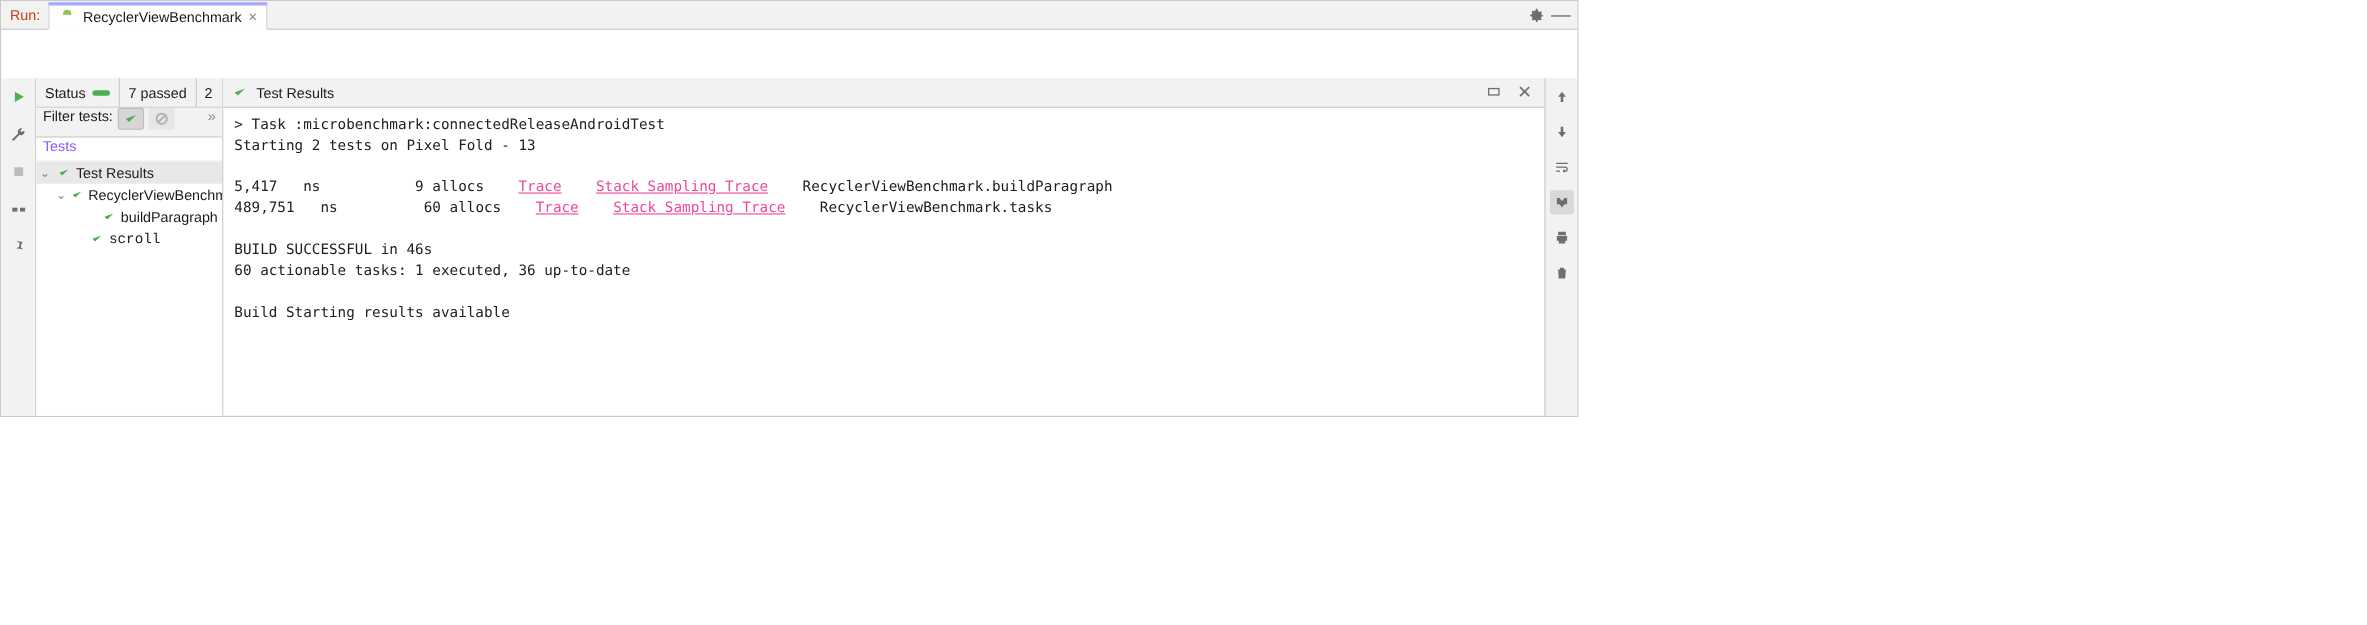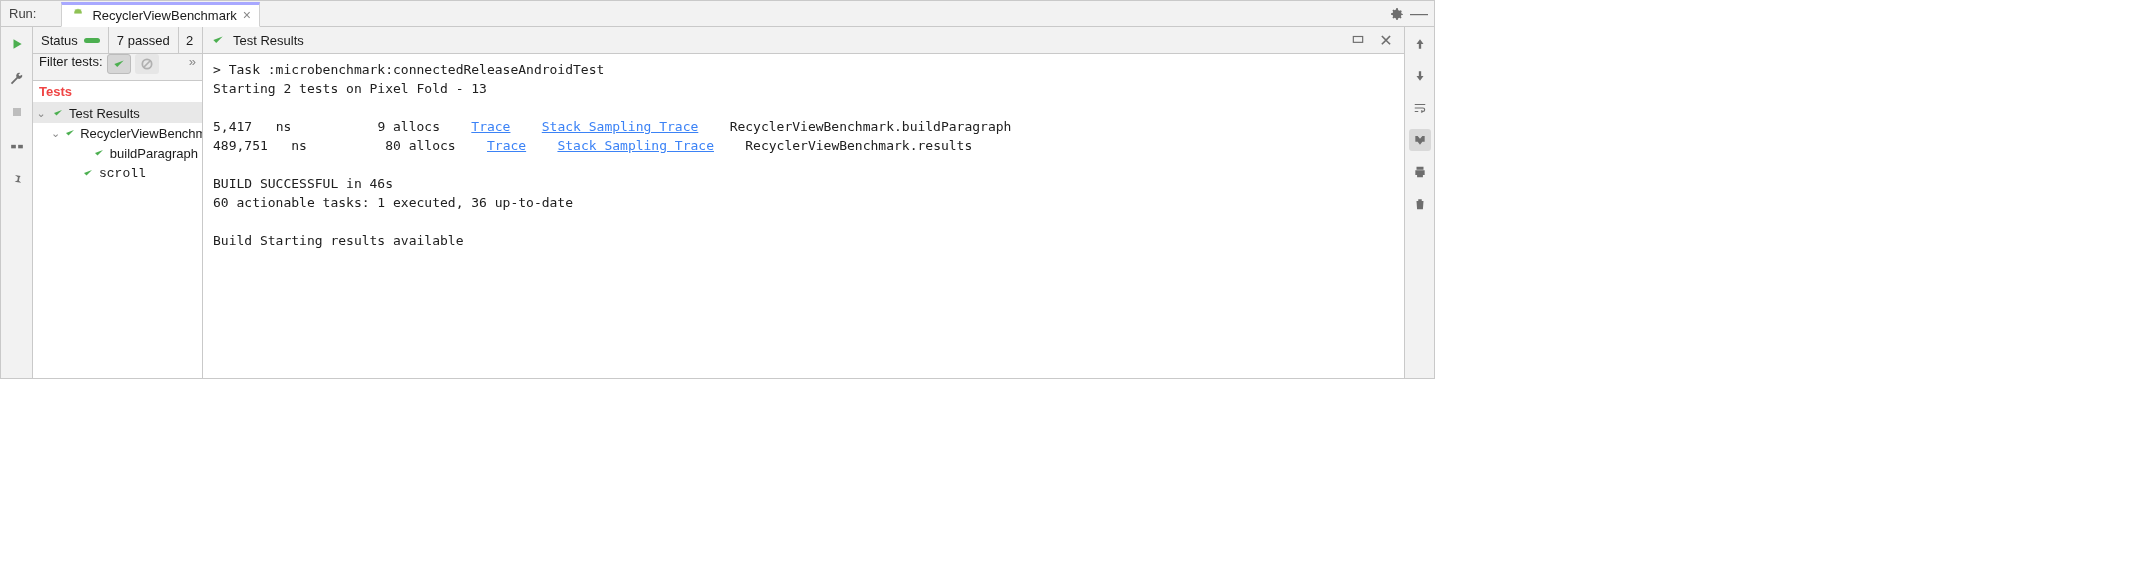--- a/index.html
+++ b/index.html
@@ -18,21 +18,21 @@
   
   .topstrip {
     height:26px;
     background:#f2f2f2;
     border-bottom:1px solid #c9c9c9;
     display:flex;
     align-items:center;
     padding-left:8px;
     padding-right:4px;
   }
-  .topstrip .run-label { color:#404040; margin-right:25px; }
+  .topstrip .run-label { color:#c2410c; margin-right:8px; }
   .topstrip .tab {
     height:25px;
     display:flex;
     align-items:center;
     gap:6px;
     padding:0 8px 0 8px;
     background:#fff;
     border-top:3px solid #a8a8ff;
     border-left:1px solid #d0d0d0;
     border-right:1px solid #d0d0d0;
@@ -46,20 +46,21 @@
     display:flex; align-items:center; justify-content:center;
     color:#6e6e6e;
   }
   .minbtn { font-size:18px; }
 
   
   .main {
     flex:1;
     display:flex;
     min-height:0;
+    margin-top:44px;
   }
   .leftgutter {
     width:32px;
     background:#f2f2f2;
     border-right:1px solid #c9c9c9;
     display:flex;
     flex-direction:column;
     align-items:center;
     gap:12px;
     padding-top:6px;
@@ -108,25 +109,24 @@
     border-radius:3px;
   }
   .tglbtn.active { background:#d6d6d6; border:1px solid #bcbcbc; }
   .tglbtn.inactive { background:#e6e6e6; }
   .tglbtn svg.on { fill:#4caf50; }
   .tglbtn svg.off { fill:#b0b0b0; }
   .filterrow .spacer { flex:1; }
   .expand { color:#888; font-size:13px; letter-spacing:-2px; padding-right:2px;}
   .testsheader {
     height:22px;
-    display:flex; align-items:center;
+    display:flex; align-items:flex-start;
     padding-left:6px;
-    color:#ef4444;
+    color:#8b5cf6;
     border-bottom:1px solid #e8e8e8;
-    font-weight:bold;
   }
   .tree {
     flex:1;
     overflow:hidden;
     font-size:13px;
   }
   .tree .row {
     height:20px;
     display:flex;
     align-items:center;
@@ -163,21 +163,21 @@
   .console {
     flex:1;
     font-family: "Menlo","Consolas",monospace;
     font-size:13px;
     line-height:19px;
     padding:6px 10px;
     white-space:pre;
     overflow:hidden;
     color:#202020;
   }
-  .console .link { color:#3b82f6; text-decoration:underline; cursor:pointer;}
+  .console .link { color:#ec4899; text-decoration:underline; cursor:pointer;}
 
   
   .rightgutter {
     width:30px;
     background:#f2f2f2;
     border-left:1px solid #c9c9c9;
     display:flex;
     flex-direction:column;
     align-items:center;
     gap:10px;
@@ -331,21 +331,21 @@
             <rect x="3" y="5" width="18" height="12"></rect>
             <rect x="5" y="7" width="14" height="8" fill="#f2f2f2"></rect>
           </svg>
       </div>
       <div class="hdricon" style="font-size:16px;">✕</div>
     </div>
     <div class="console"><span>&gt; Task :microbenchmark:connectedReleaseAndroidTest</span>
 <span>Starting 2 tests on Pixel Fold - 13</span>
 
 <span>5,417</span>   <span>ns</span>           <span>9 allocs</span>    <span class="link">Trace</span>    <span class="link">Stack Sampling Trace</span>    <span>RecyclerViewBenchmark.buildParagraph</span>
-<span>489,751</span>   <span>ns</span>          <span>80 allocs</span>    <span class="link">Trace</span>    <span class="link">Stack Sampling Trace</span>    <span>RecyclerViewBenchmark.results</span>
+<span>489,751</span>   <span>ns</span>          <span>60 allocs</span>    <span class="link">Trace</span>    <span class="link">Stack Sampling Trace</span>    <span>RecyclerViewBenchmark.tasks</span>
 
 <span>BUILD SUCCESSFUL in 46s</span>
 <span>60 actionable tasks: 1 executed, 36 up-to-date</span>
 
 <span>Build Starting results available</span></div>
   </div>
 
   <div class="rightgutter">
     <div class="iconbtn">
       <svg viewBox="0 0 24 24" width="14" height="14">

